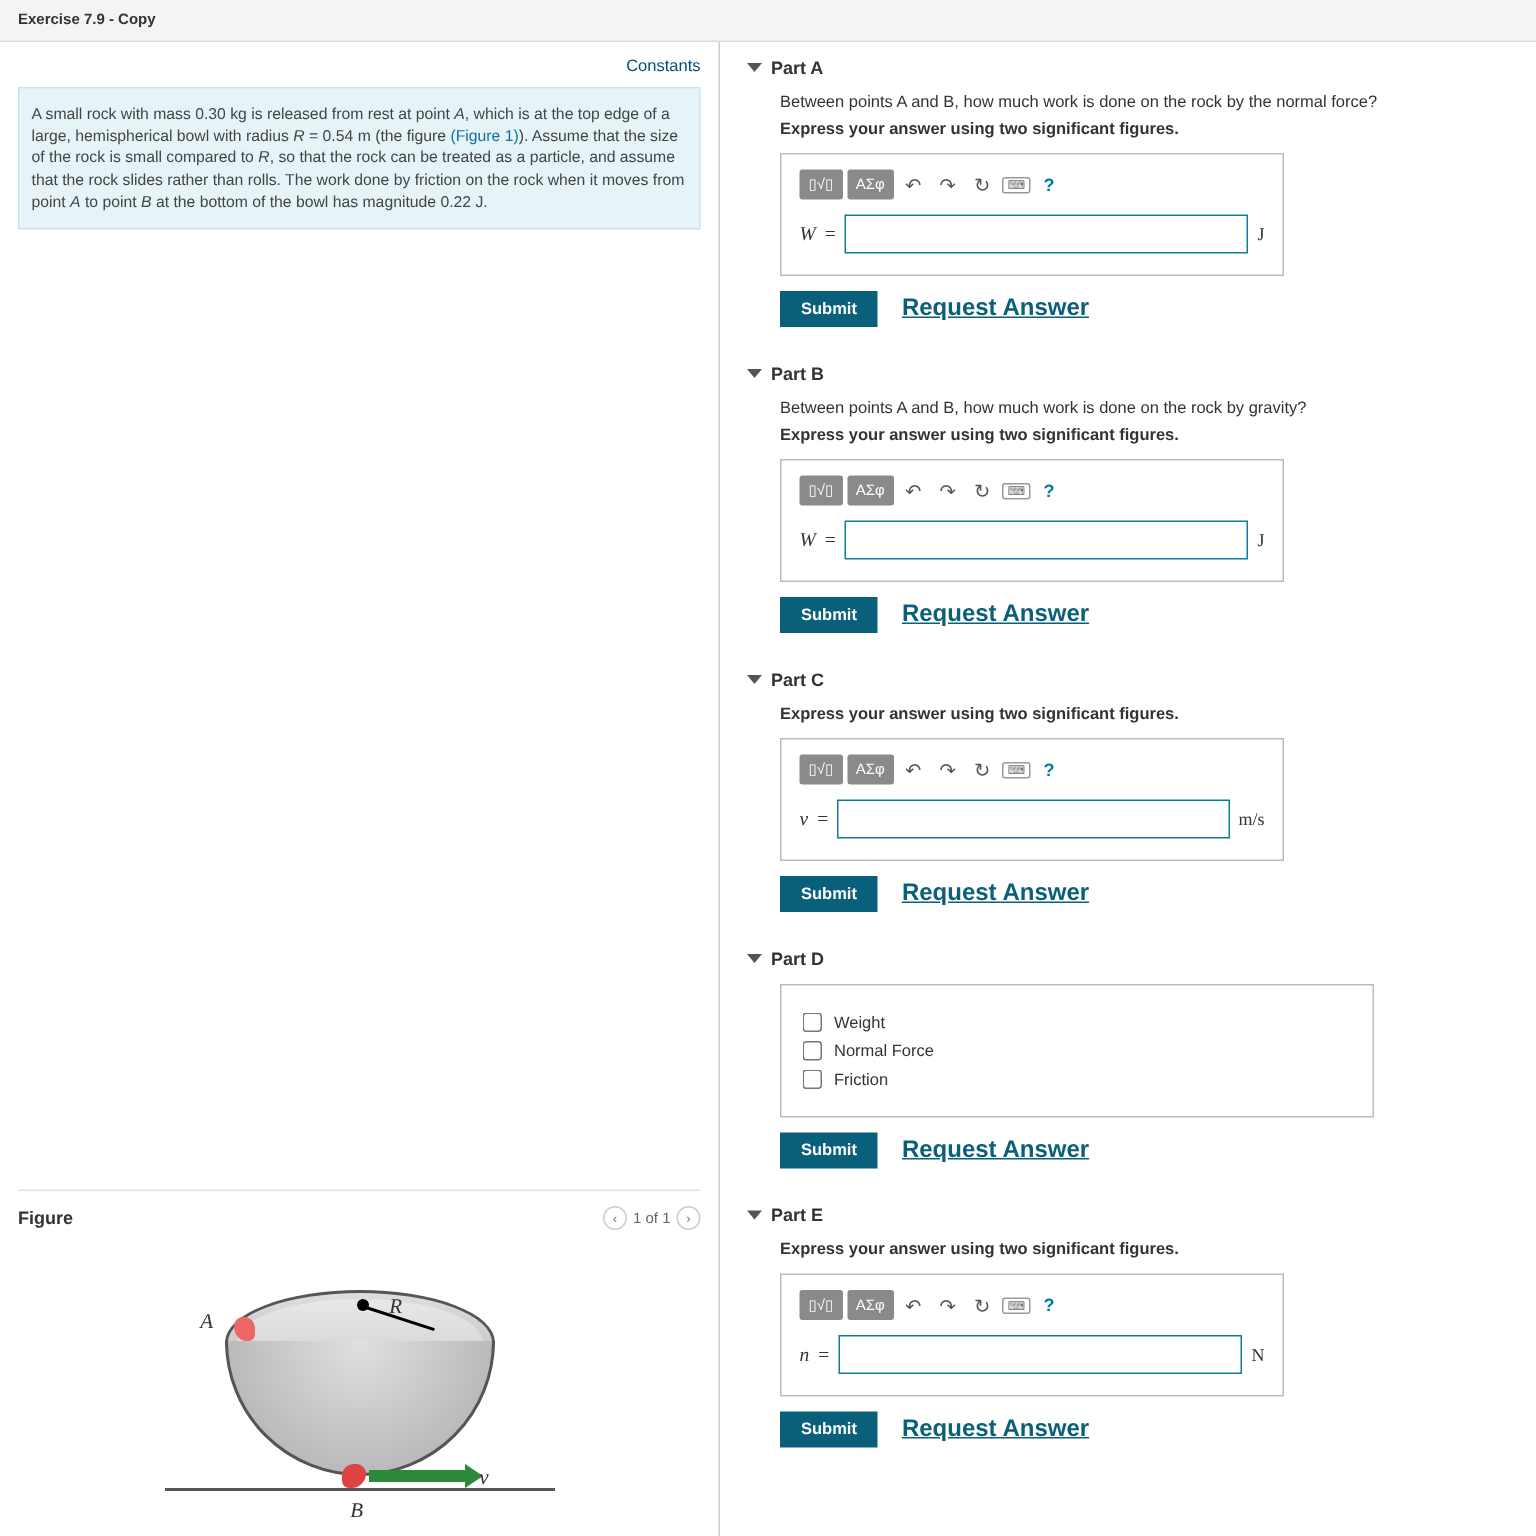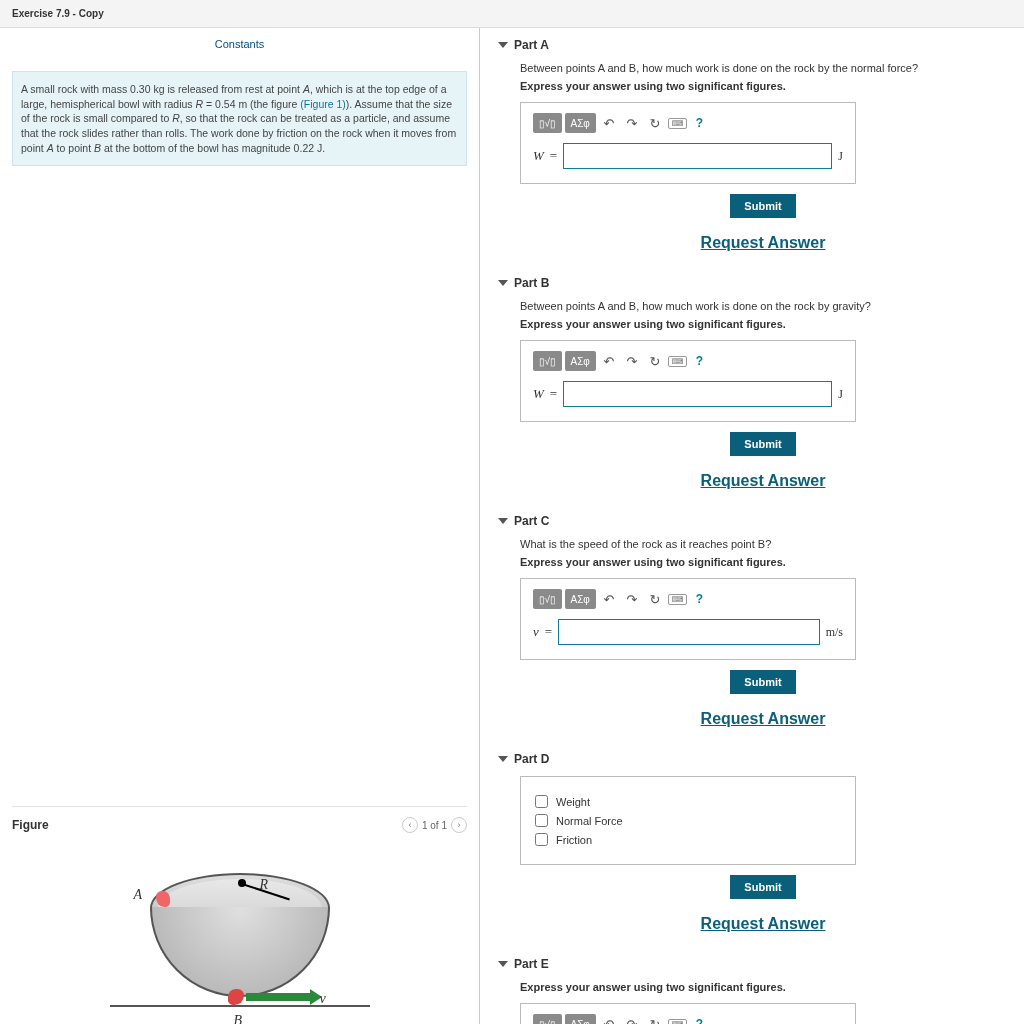--- a/index.html
+++ b/index.html
@@ -1,21 +1,21 @@
 <!DOCTYPE html>
 <html><head>
 <meta charset="utf-8">
 <style>
   * { box-sizing: border-box; margin: 0; padding: 0; }
   body { font-family: Arial, Helvetica, sans-serif; font-size: 11px; color: #333; background: #fff; width: 1024px; }
   .header { background: #f4f4f4; border-bottom: 1px solid #ddd; padding: 8px 12px; font-weight: bold; font-size: 10px; }
   .container { display: flex; }
   .left-col { width: 480px; padding: 10px 12px; border-right: 1px solid #ccc; }
   .right-col { flex: 1; padding: 10px 18px 20px 18px; }
-  .constants { text-align: center; margin-bottom: 21px; }
+  .constants { text-align: right; margin-bottom: 8px; }
   .constants a { color: #004d80; text-decoration: none; }
   .problem-box { background: #e6f4f7; border: 1px solid #cce5ec; padding: 10px 8px; font-size: 10.5px; line-height: 1.4; color: #444; }
   .problem-box a { color: #1270a3; text-decoration: none; }
   .spacer-fig { height: 640px; }
   .figure-title { font-weight: bold; font-size: 12px; }
   .figure-head { display: flex; justify-content: space-between; align-items: center; border-top: 1px solid #e2e2e2; padding-top: 10px; }
   .pager { display:flex; align-items:center; gap:4px; font-size:10px; color:#666; }
   .pager-btn { width:16px; height:16px; border:1px solid #ccc; border-radius:50%; display:flex; align-items:center; justify-content:center; font-size:9px; color:#777; cursor:pointer; }
   .figure-img { margin: 30px auto 0 auto; width: 260px; height: 170px; position: relative; }
   .bowl { position:absolute; left:40px; top:10px; width:180px; height:70px; border:2px solid #555; border-radius:50%/50%; background:linear-gradient(#ddd,#bbb); }
@@ -45,24 +45,24 @@
   .toolbar { display:flex; gap:3px; align-items:center; margin-bottom:10px; flex-wrap:wrap; }
   .tb-btn { background:#8a8a8a; color:#fff; border-radius:2px; padding:3px 6px; font-size:10px; display:flex; align-items:center; justify-content:center; min-width:24px; height:20px; cursor:pointer; }
   .tb-icon { color:#555; width:20px; height:18px; display:flex; align-items:center; justify-content:center; font-size:13px; cursor:pointer; }
   .tb-q { color:#007d99; font-size:12px; font-weight:bold; width:14px; text-align:center; cursor:pointer; }
   .kbd { border:1px solid #999; border-radius:2px; padding:0 3px; font-size:8px; color:#666; margin-right:2px; }
   .answer-row { display:flex; align-items:center; gap:6px; }
   .var { font-style:italic; font-family:serif; font-size:13px; }
   .eq  { font-family:serif; font-size:13px; }
   .ans-input { flex:1; border:1px solid #0d7d9a; height:26px; padding:2px 4px; }
   .unit { font-family:serif; font-size:12px; }
-  .actions { margin-top:10px; display:flex; gap:16px; align-items:center;flex-direction:column; }
+  .actions { margin-top:10px; display:flex; gap:16px; align-items:center; }
   .submit { background:#0a5f7a; color:#fff; border:none; padding:6px 14px; font-size:11px; font-weight:bold; cursor:pointer; }
   .request { color:#0a5f7a; font-size:16px; font-weight:bold; text-decoration:underline; cursor:pointer;text-align:right; }
-  .choices { border:1px solid #bbb; padding:12px 14px; width:336px; }
+  .choices { border:1px solid #bbb; padding:12px 14px; width:396px; }
   .choice-row { display:flex; align-items:center; gap:8px; margin:6px 0; font-size:11px; }
   .choice-row input { cursor:pointer; }
 </style>
 </head>
 <body>
 
 <div class="header">Exercise 7.9 - Copy</div>
 
 <div class="container">
 
@@ -167,21 +167,20 @@
         </div>
       </div>
     </div>
 
     <div class="part">
       <div class="part-header">
         <div class="tri"></div>
         <div class="part-title">Part C</div>
       </div>
       <div class="part-body">
-        <div class="question">What is the speed of the rock as it reaches point B?</div>
         <div class="instruct">Express your answer using two significant figures.</div>
         <div class="answer-box">
           <div class="toolbar">
             <div class="tb-btn">▯√▯</div>
             <div class="tb-btn">ΑΣφ</div>
             <div class="tb-icon">↶</div>
             <div class="tb-icon">↷</div>
             <div class="tb-icon">↻</div>
             <span class="kbd">⌨</span>
             <span class="tb-q">?</span>

